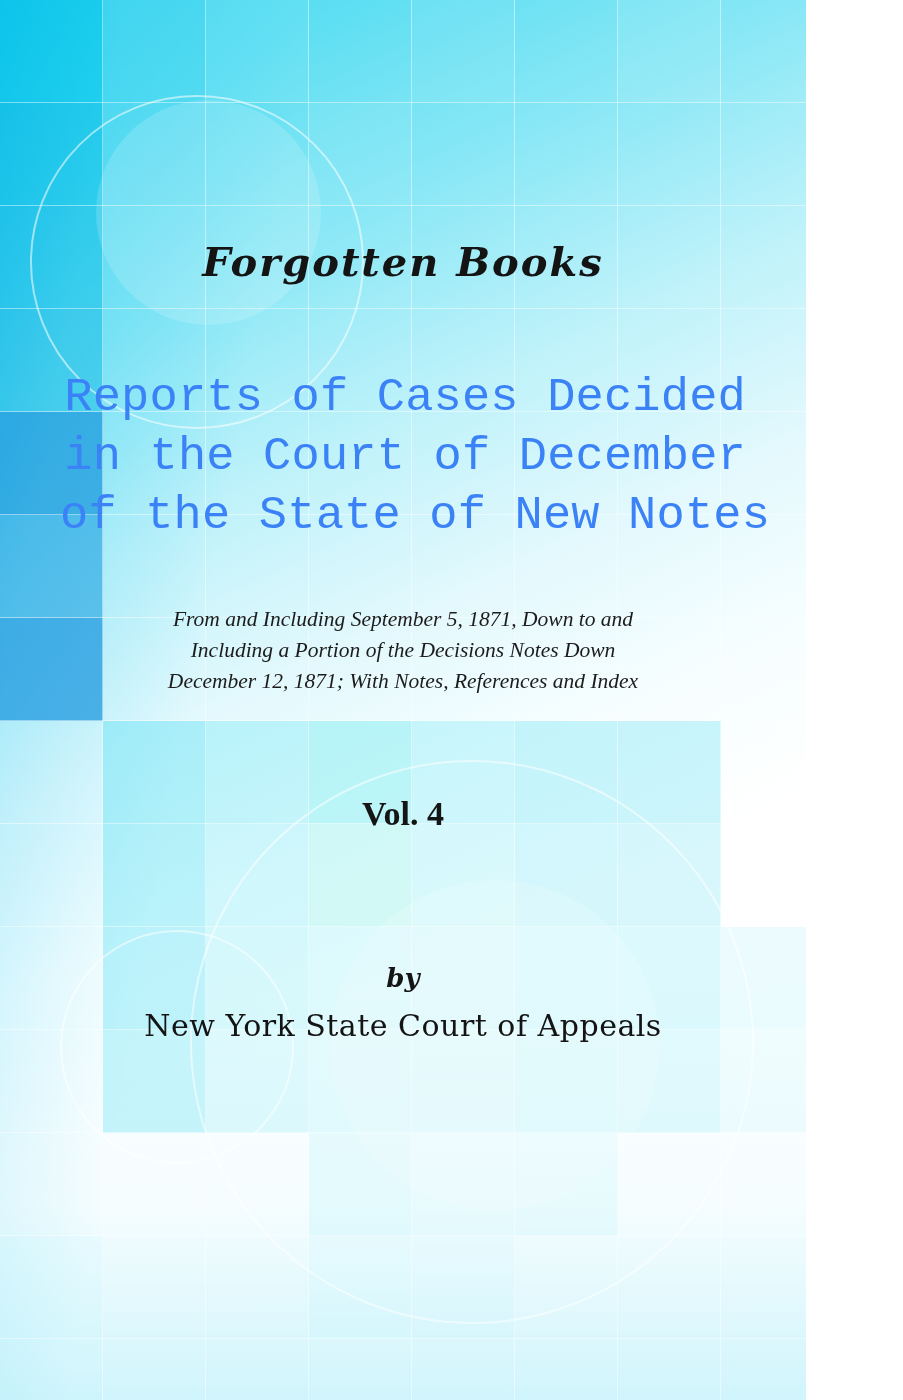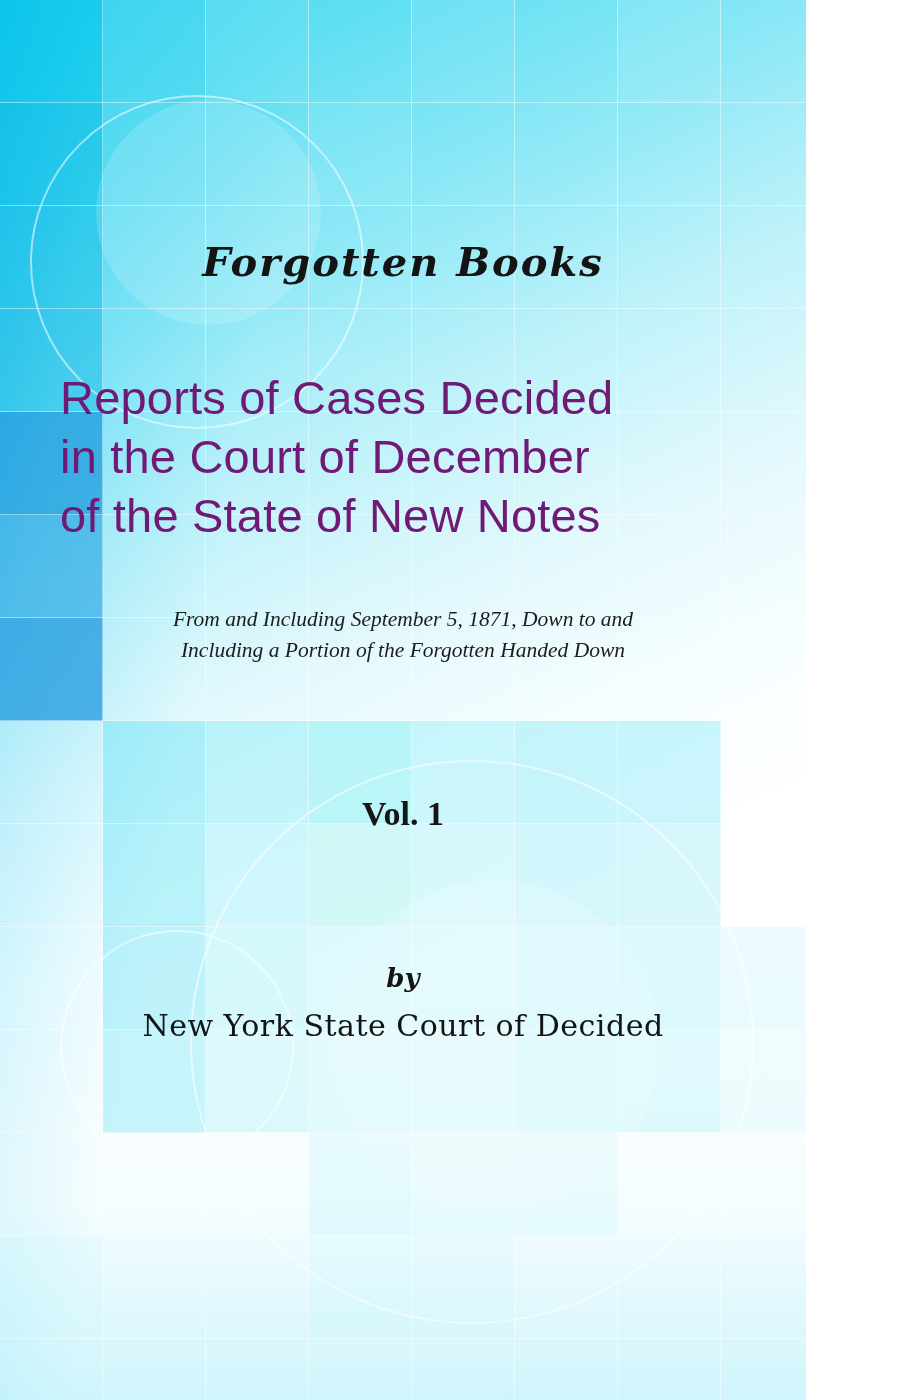--- a/index.html
+++ b/index.html
@@ -112,25 +112,25 @@
     font-weight: bold;
     font-style: italic;
     letter-spacing: 2px;
   }
 
   .title {
     position: absolute;
     top: 368px;
     left: 60px;
     right: 60px;
-    text-align: left;
-    font-family: Liberation Sans, sans-serif;
+    text-align: right;
+    font-family: Liberation Mono, monospace;
     font-size: 47px;
     line-height: 59px;
-    color: #701a75;
+    color: #3b82f6;
     letter-spacing: 0.2px;
   }
   .title .l1, .title .l2, .title .l3 { display: block; white-space: nowrap; }
 
   .subtitle {
     position: absolute;
     top: 604px;
     left: 80px;
     right: 80px;
     text-align: center;
@@ -260,22 +260,23 @@
     </div>
 
     <div class="title">
       <span class="l1">Reports of Cases Decided</span>
       <span class="l2">in the Court of December</span>
       <span class="l3">of the State of New Notes</span>
     </div>
 
     <div class="subtitle">
       <span>From and Including September 5, 1871, Down to and</span>
-      <span>Including a Portion of the Forgotten Handed Down</span>
+      <span>Including a Portion of the Decisions Notes Down</span>
+      <span>December 12, 1871; With Notes, References and Index</span>
     </div>
 
-    <div class="volume">Vol. 1</div>
+    <div class="volume">Vol. 4</div>
 
     <div class="byline-by">by</div>
-    <div class="byline-author">New York State Court of Decided</div>
+    <div class="byline-author">New York State Court of Appeals</div>
 
   </div>
 </div>
 
 </body></html>

